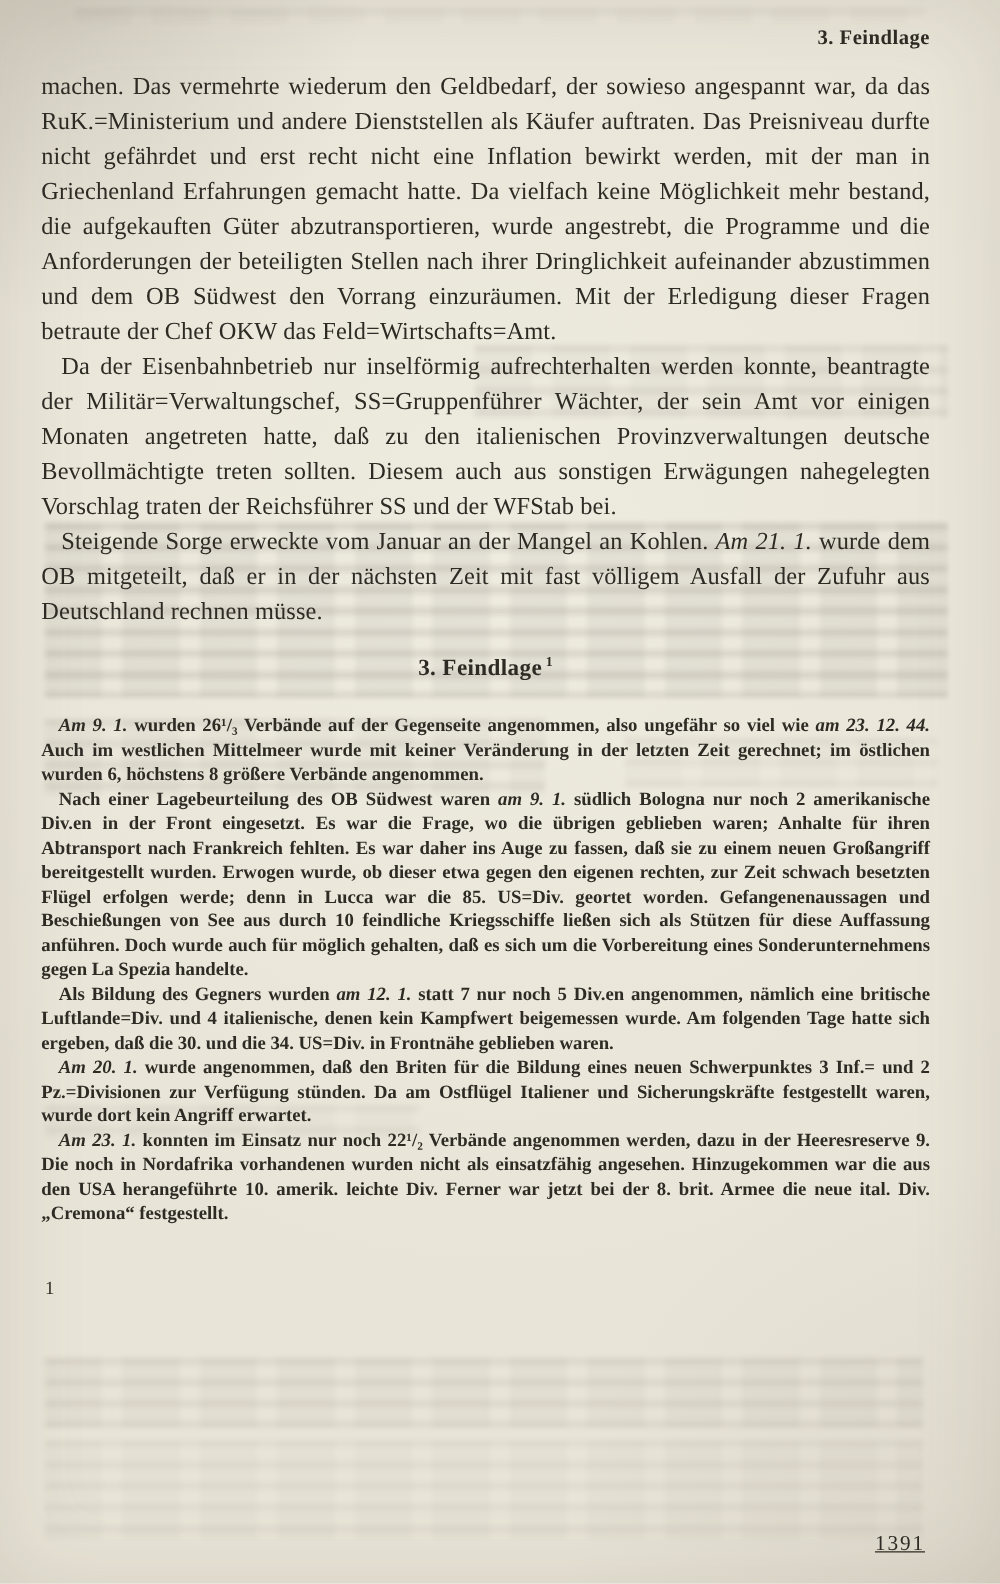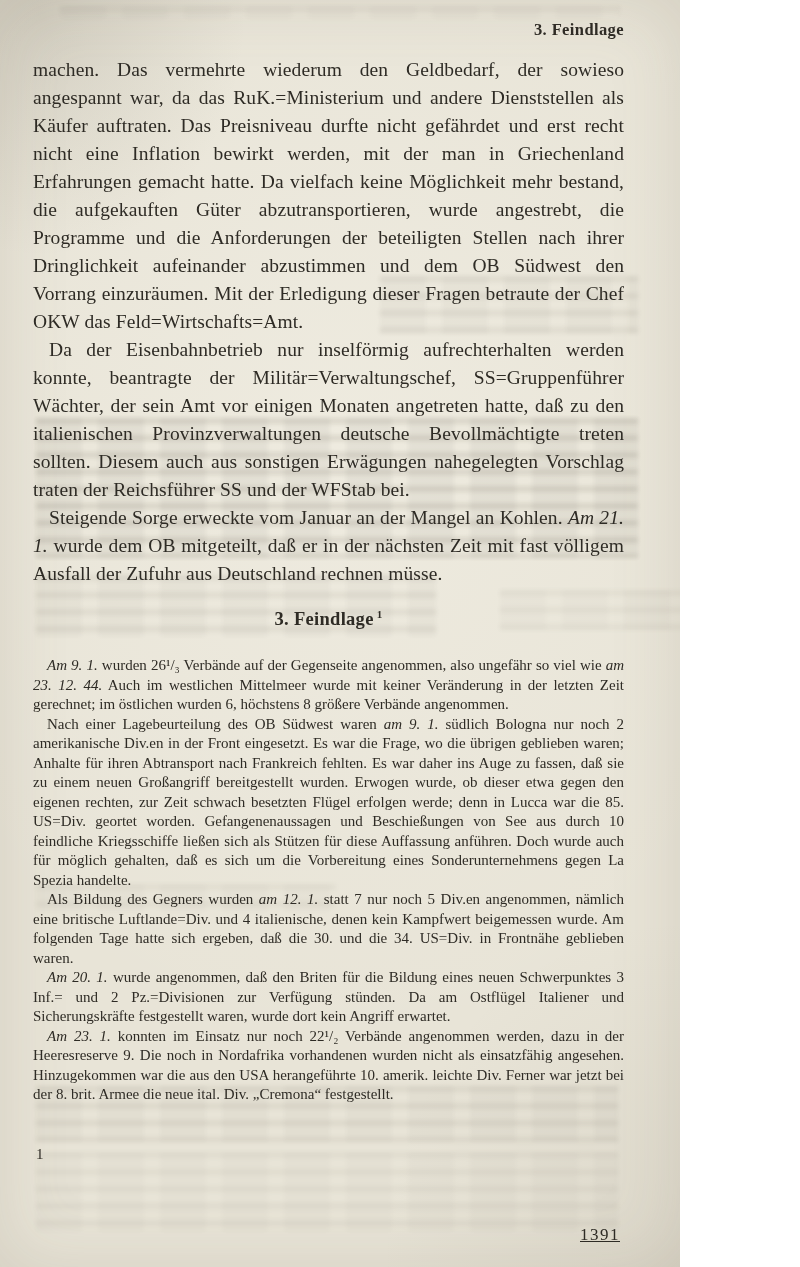--- a/index.html
+++ b/index.html
@@ -4,21 +4,21 @@
 <style>
   * { margin: 0; padding: 0; box-sizing: border-box; }
 
   html, body {
     width: 800px;
     font-family: "Liberation Serif", "DejaVu Serif", serif;
   }
 
   .page {
     position: relative;
-    width: 680px;
+    width: 800px;
     height: 1267px;
     overflow: hidden;
     color: var(--ink, #2e2b25);
     background:
       radial-gradient(120% 80% at 50% 35%, rgba(252,250,242,.30) 0%, rgba(252,250,242,0) 60%),
       radial-gradient(55% 35% at 6% 1%, rgba(95,88,72,.16) 0%, rgba(95,88,72,0) 55%),
       radial-gradient(80% 50% at 100% 100%, rgba(120,110,90,.10) 0%, rgba(120,110,90,0) 55%),
       var(--paper, #e8e4d7);
     box-shadow: inset 0 0 70px rgba(110,100,80,.16);
   }
@@ -76,20 +76,21 @@
   .section-heading sup {
     font-size: 11px;
     font-weight: 700;
     margin-left: 3px;
   }
 
   .small-block {
     font-size: 15px;
     line-height: 19.5px;
     text-align: justify;
+    font-weight: bold;
   }
   .small-block p.indent { text-indent: 14px; }
 
   em { font-style: italic; }
 
   .footnote {
     position: relative;
     margin-top: 40px;
     font-size: 15px;
     line-height: 19.5px;

